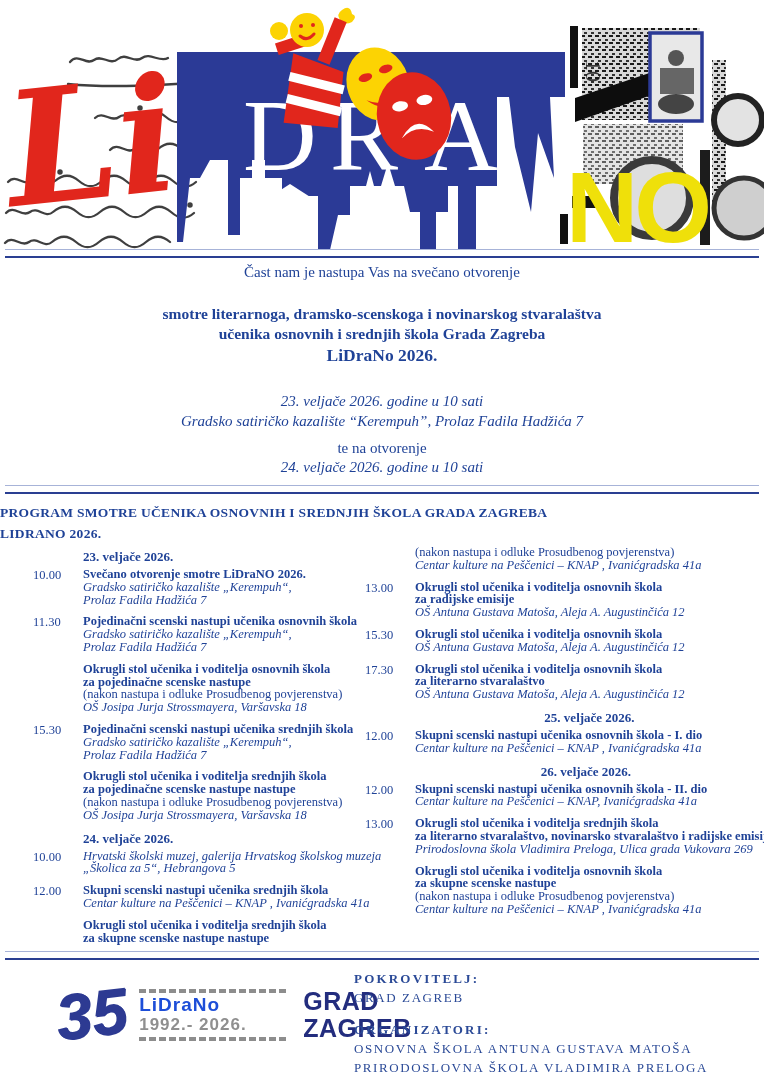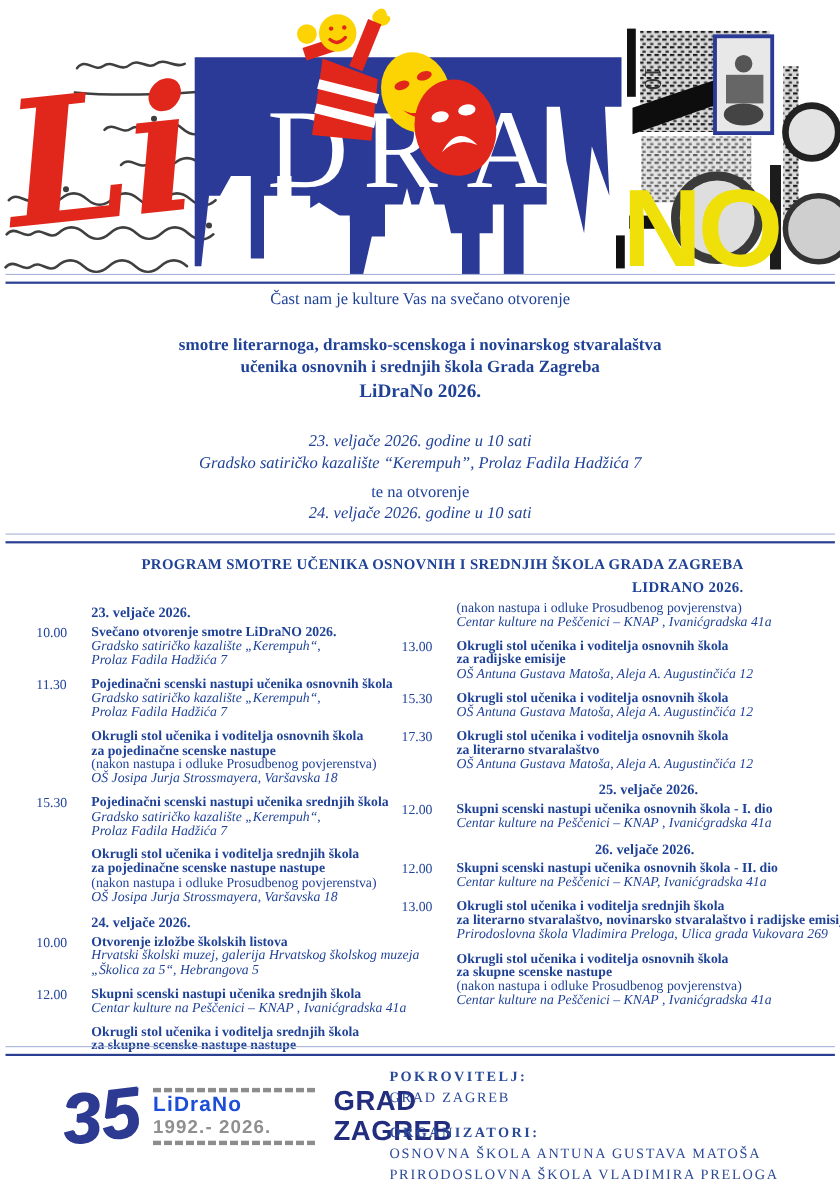--- a/index.html
+++ b/index.html
@@ -21,21 +21,21 @@
   .inv-open{font-size:15px;}
   .inv-bold{font-size:15.5px;font-weight:bold;line-height:20px;}
   .inv-bold-group{margin-top:23px;}
   .inv-title{font-size:17.5px;font-weight:bold;margin-top:1px;}
   .inv-ital{font-style:italic;font-size:15px;line-height:20px;}
   .inv-date-group{margin-top:25px;}
   .inv-te{font-size:15px;margin-top:9px;}
   .inv-bold3{font-size:15.5px;font-weight:bold;line-height:19px;}
 
   
-  .program-title{position:absolute;top:502px;left:0;width:676px;text-align:right;
+  .program-title{position:absolute;top:502px;left:0;width:676px;text-align:left;
                  font-weight:bold;font-size:13.5px;letter-spacing:.3px;line-height:21px;}
   .col{position:absolute;top:546px;}
   .col-left{left:33px;width:350px;}
   .col-right{left:365px;width:392px;}
   .p-entry{display:flex;margin-bottom:9px;}
   .p-time{flex:0 0 50px;font-size:12.5px;}
   .p-content{flex:1;}
   .p-line{font-size:12.5px;line-height:12.8px;white-space:nowrap;}
   .p-line.bold{font-weight:bold;}
   .p-line.italic{font-style:italic;}
@@ -157,21 +157,21 @@
         <text x="592" y="66" font-family="Liberation Serif, serif" font-size="22" fill="#111" transform="rotate(90 592 60)" opacity="0.8">10</text>
       </g>
 
       <text x="566" y="242" font-family="Liberation Sans, sans-serif" font-weight="bold" font-size="100" letter-spacing="-4" fill="#efe00a">NO</text>
     </svg>
   </div>
 
   <div class="rule" id="rule1"></div>
 
   <div class="invite">
-    <div class="inv-open">Čast nam je kulture Vas na svečano otvorenje</div>
+    <div class="inv-open">Čast nam je nastupa Vas na svečano otvorenje</div>
     <div class="inv-bold-group">
       <div class="inv-bold">smotre literarnoga, dramsko-scenskoga i novinarskog stvaralaštva</div>
       <div class="inv-bold">učenika osnovnih i srednjih škola Grada Zagreba</div>
       <div class="inv-title">LiDraNo 2026.</div>
     </div>
     <div class="inv-date-group">
       <div class="inv-ital">23. veljače 2026. godine u 10 sati</div>
       <div class="inv-ital">Gradsko satiričko kazalište “Kerempuh”, Prolaz Fadila Hadžića 7</div>
     </div>
     <div class="inv-te">te na otvorenje</div>
@@ -226,21 +226,20 @@
           <div class="p-line bold">Okrugli stol učenika i voditelja srednjih škola</div>
           <div class="p-line bold">za pojedinačne scenske nastupe nastupe</div>
           <div class="p-line regular">(nakon nastupa i odluke Prosudbenog povjerenstva)</div>
           <div class="p-line italic">OŠ Josipa Jurja Strossmayera, Varšavska 18</div>
         </div>
       </div>
       <div class="p-date">24. veljače 2026.</div>
       <div class="p-entry">
         <div class="p-time">10.00</div>
         <div class="p-content">
-          <div class="p-line bold">Otvorenje izložbe školskih listova</div>
           <div class="p-line italic">Hrvatski školski muzej, galerija Hrvatskog školskog muzeja</div>
           <div class="p-line italic">„Školica za 5“, Hebrangova 5</div>
         </div>
       </div>
       <div class="p-entry">
         <div class="p-time">12.00</div>
         <div class="p-content">
           <div class="p-line bold">Skupni scenski nastupi učenika srednjih škola</div>
           <div class="p-line italic">Centar kulture na Peščenici – KNAP , Ivanićgradska 41a</div>
         </div>

